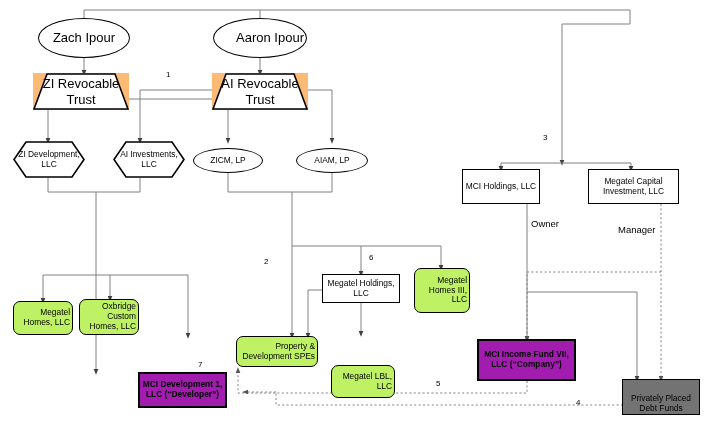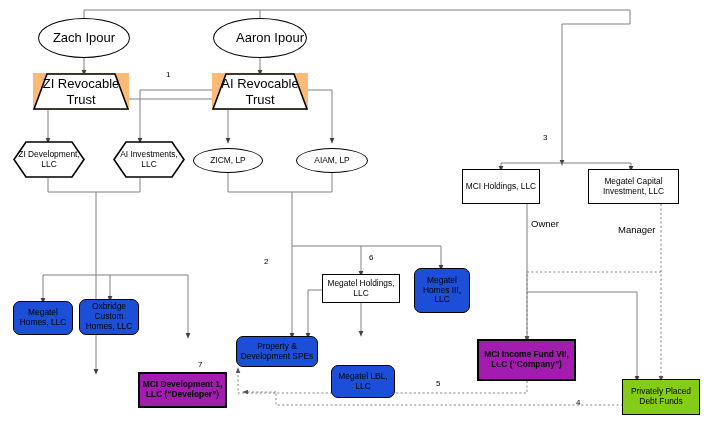--- a/index.html
+++ b/index.html
@@ -3,23 +3,23 @@
 <meta charset="utf-8">
 <style>
   html,body{margin:0;padding:0;background:#ffffff;}
   body{font-family:"Liberation Sans","DejaVu Sans",sans-serif;}
   #stage{position:relative;width:713px;height:424px;background:#ffffff;overflow:hidden;}
   #stage svg{position:absolute;left:0;top:0;}
   .node{position:absolute;display:flex;align-items:center;justify-content:center;
         text-align:center;box-sizing:border-box;color:#000;line-height:1.18;}
   .node span{display:block;width:100%;padding:0 2px;}
   
-  .rrect{border:1px solid #000;border-radius:7px;background:#1d4ed8;}
+  .rrect{border:1px solid #000;border-radius:7px;background:#bef264;text-align:right;}
   
-  .rect{border:1.4px solid #000;background:#84cc16;}
+  .rect{border:1.4px solid #000;background:#737373;align-items:flex-end;}
   
   .rect-heavy{border:2.6px solid #000;background:#a21caf;font-weight:bold;}
   .rect-med{border:1.8px solid #000;background:#fff;}
   
   .ellipse{border:1.4px solid #000;border-radius:50%;background:#fff;}
   
   .trap{background:#fdba74;}
   .trap .trapshape{position:absolute;left:0;top:0;width:100%;height:100%;}
   .edge-label{position:absolute;font-size:8px;color:#000;}
   .conn-label{position:absolute;font-size:9.5px;color:#000;}

